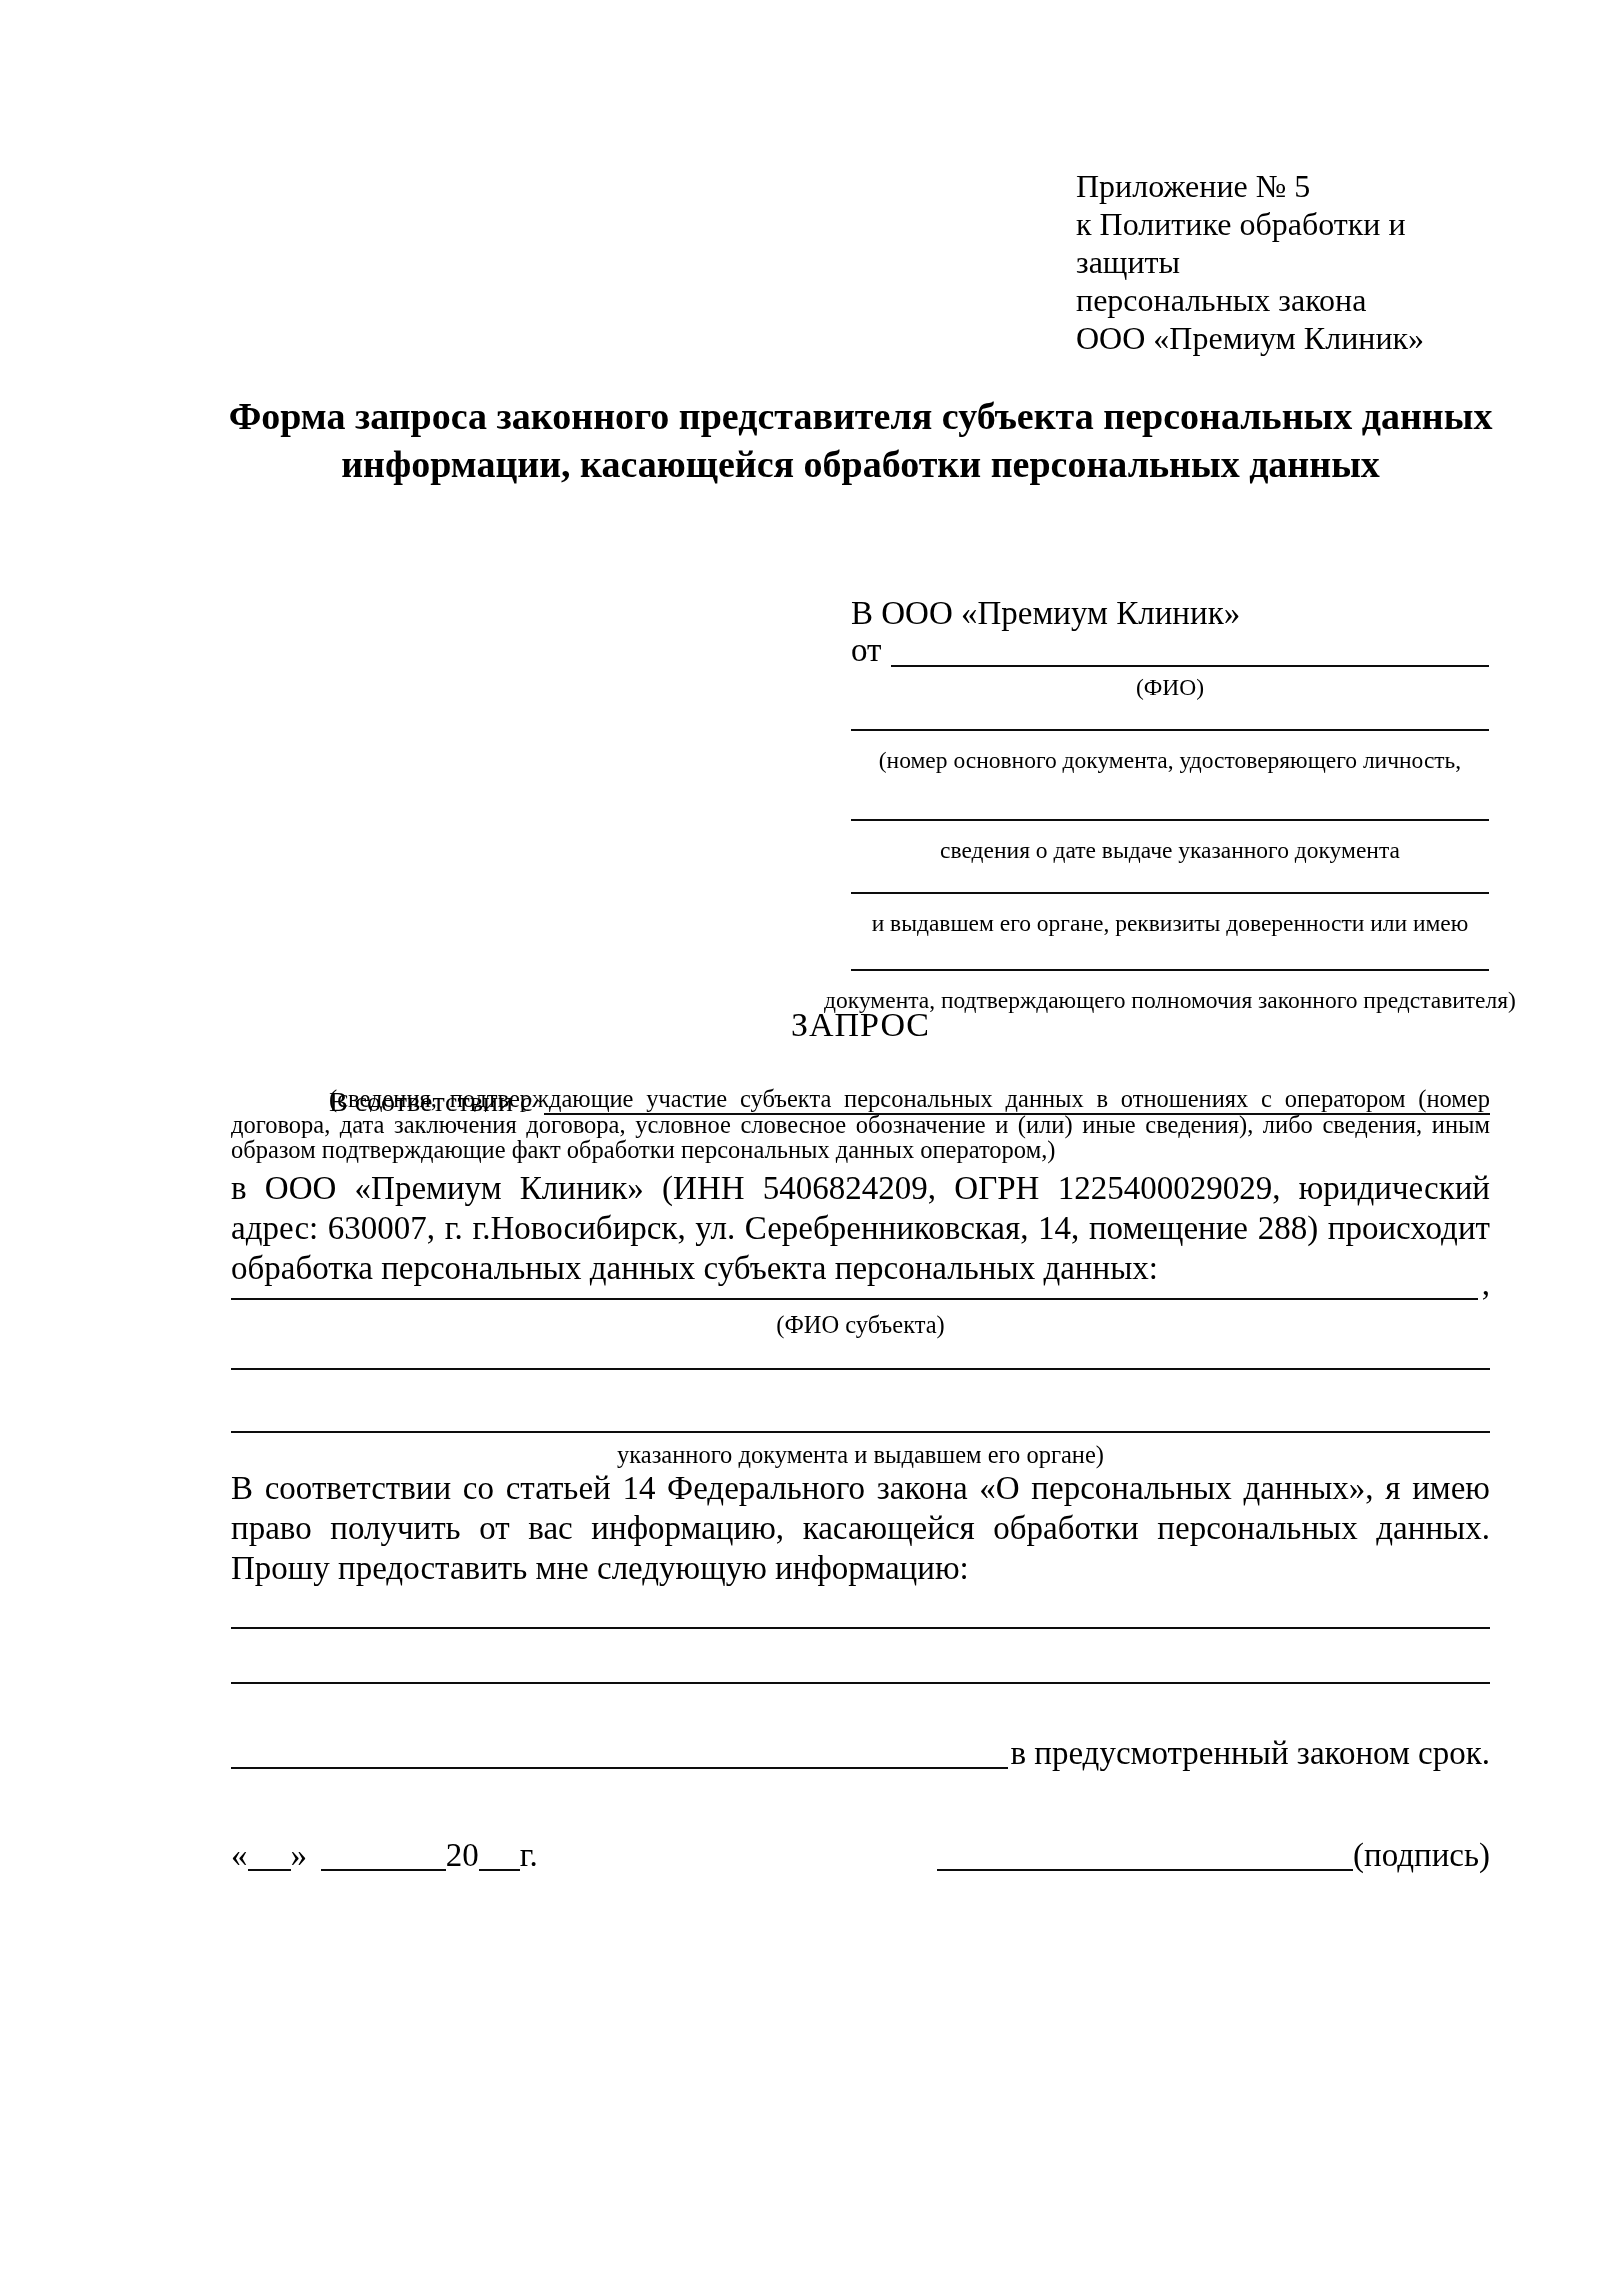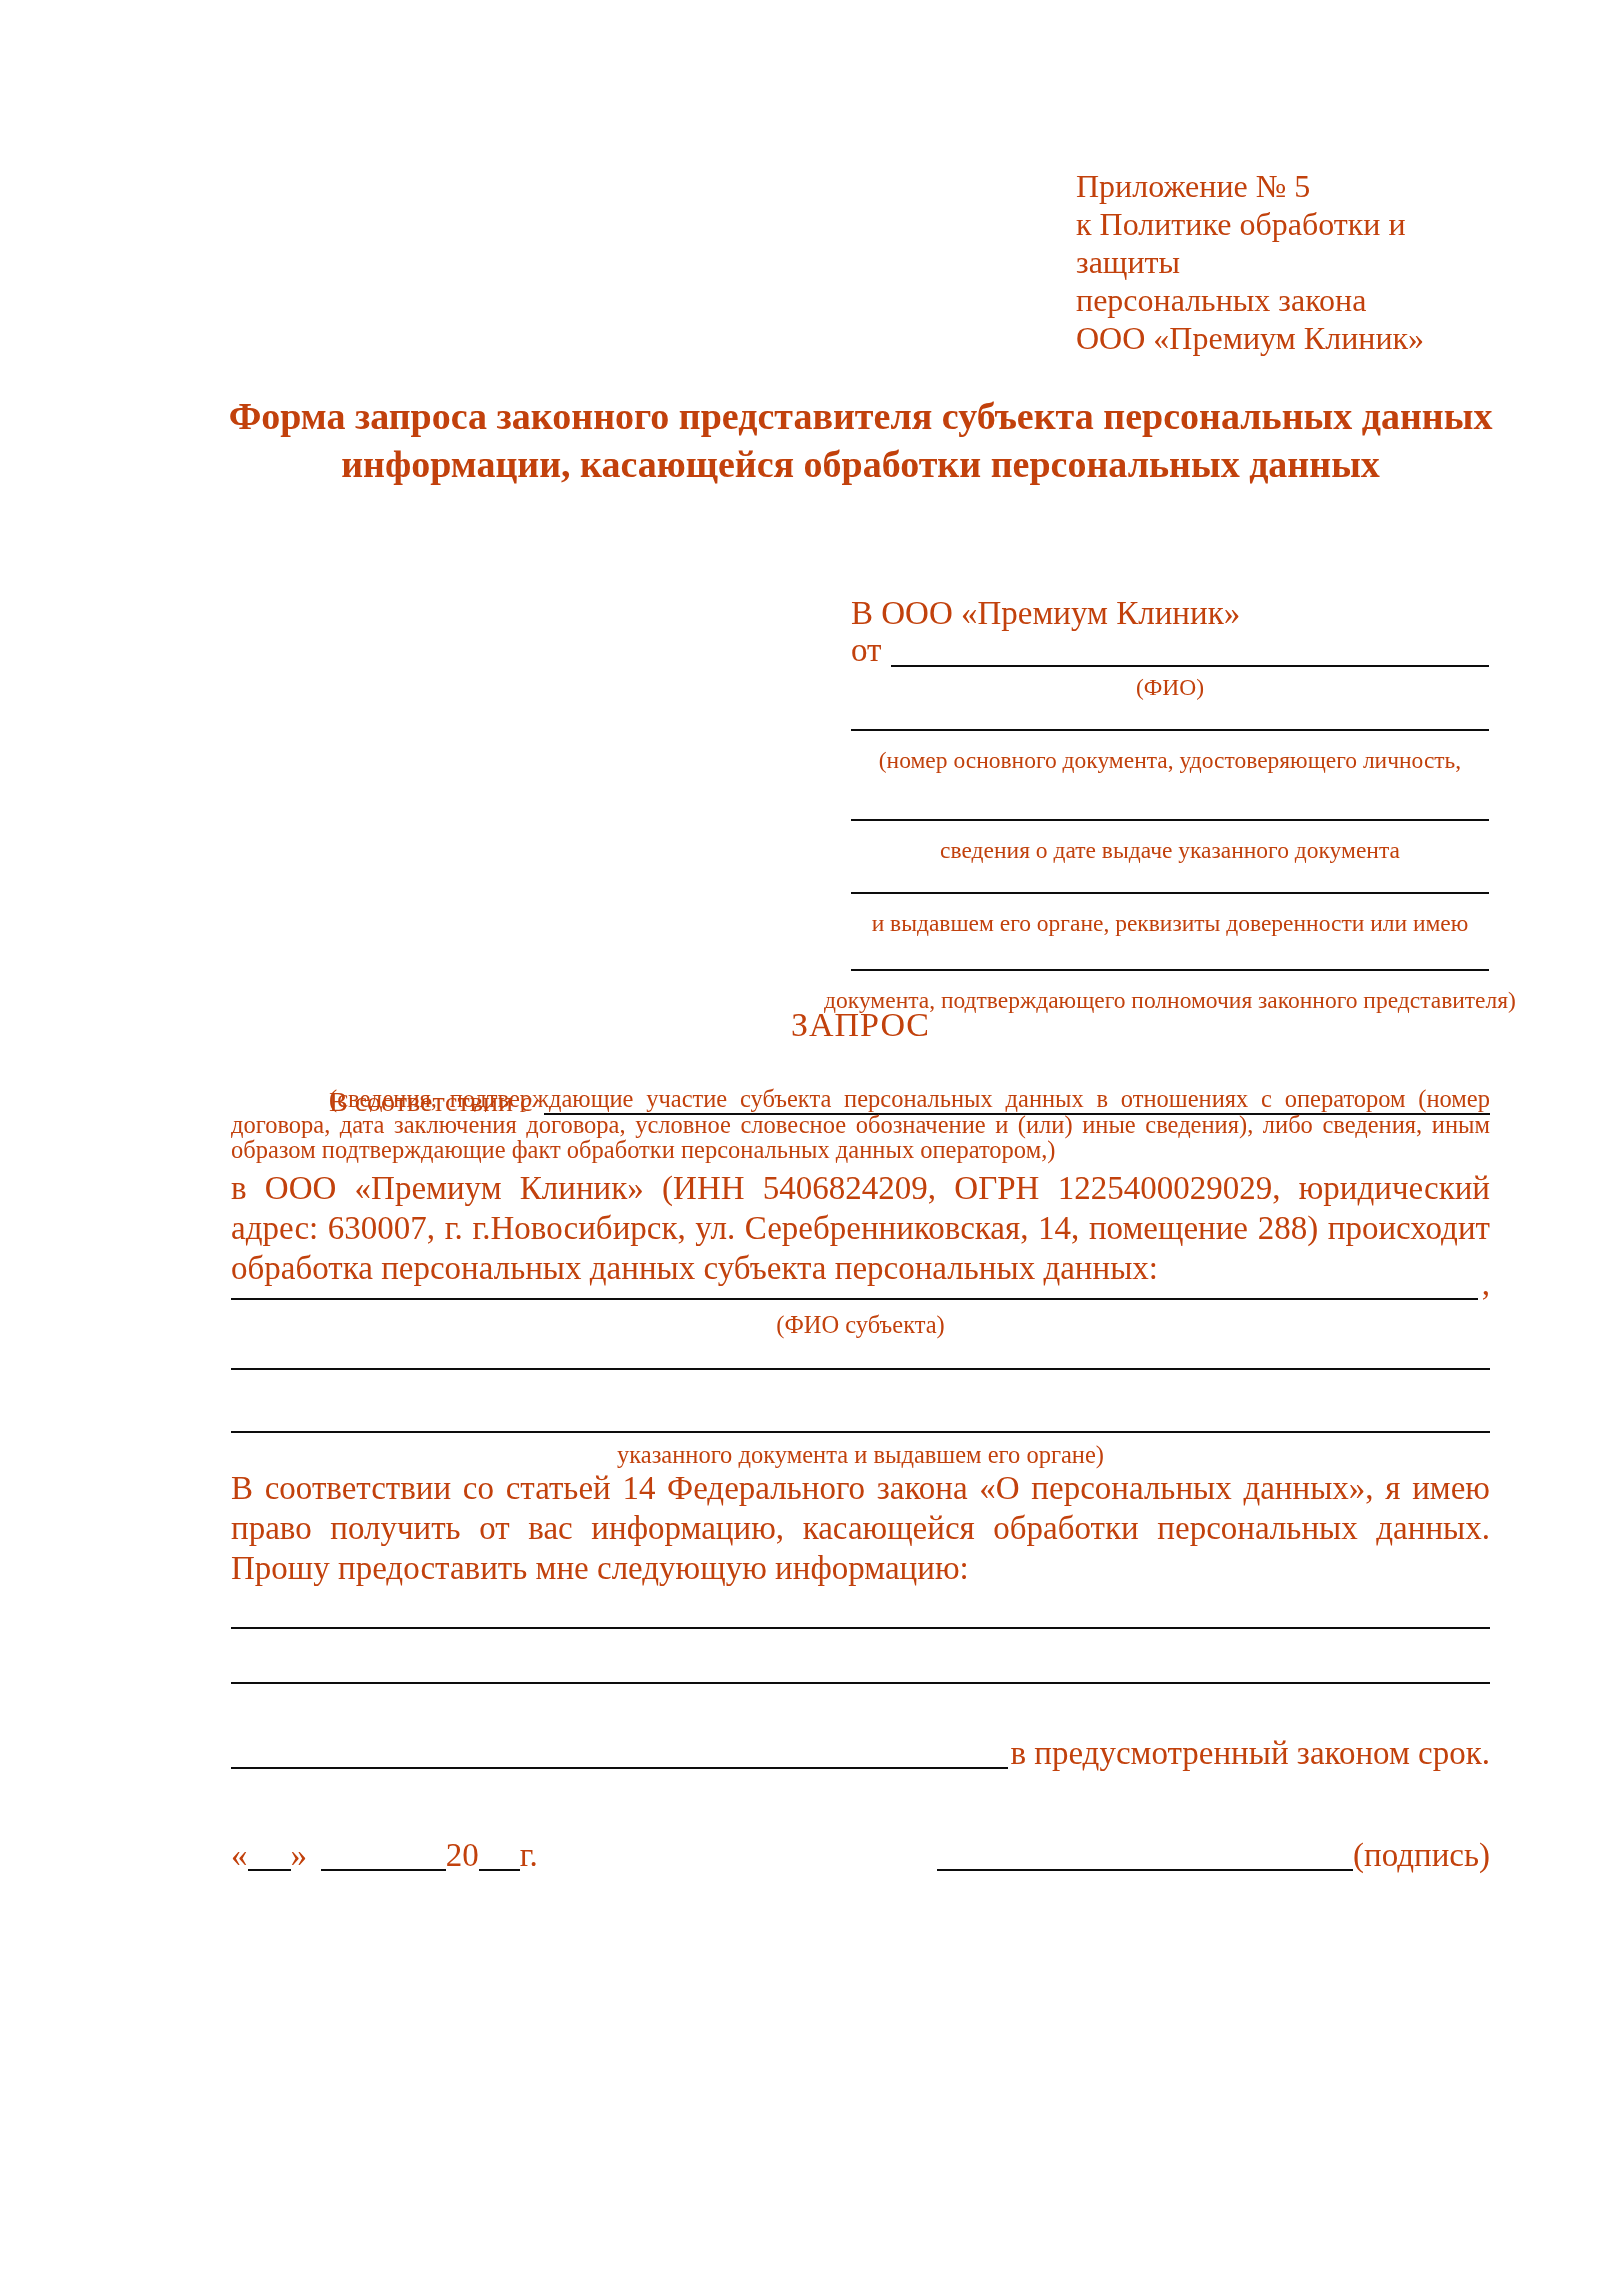--- a/index.html
+++ b/index.html
@@ -1,21 +1,21 @@
 <!DOCTYPE html>
 <html lang="ru"><head>
 <meta charset="utf-8">
 <style>
   html,body{margin:0;padding:0;background:#ffffff;}
   .page{
     position:relative;
     width:1621px;height:2293px;
     background:#ffffff;
     font-family:"Liberation Serif","DejaVu Serif",serif;
-    color:#c2410c;
+    color:#000000;
     overflow:hidden;
   }
   .abs{position:absolute;}
   .content-left{left:231px;width:1259px;}
 
   
   .note{left:1076px;top:167px;width:431px;font-size:32px;line-height:38px;}
 
   
   .title{top:392px;text-align:left;font-weight:700;font-size:38px;line-height:48px;}

